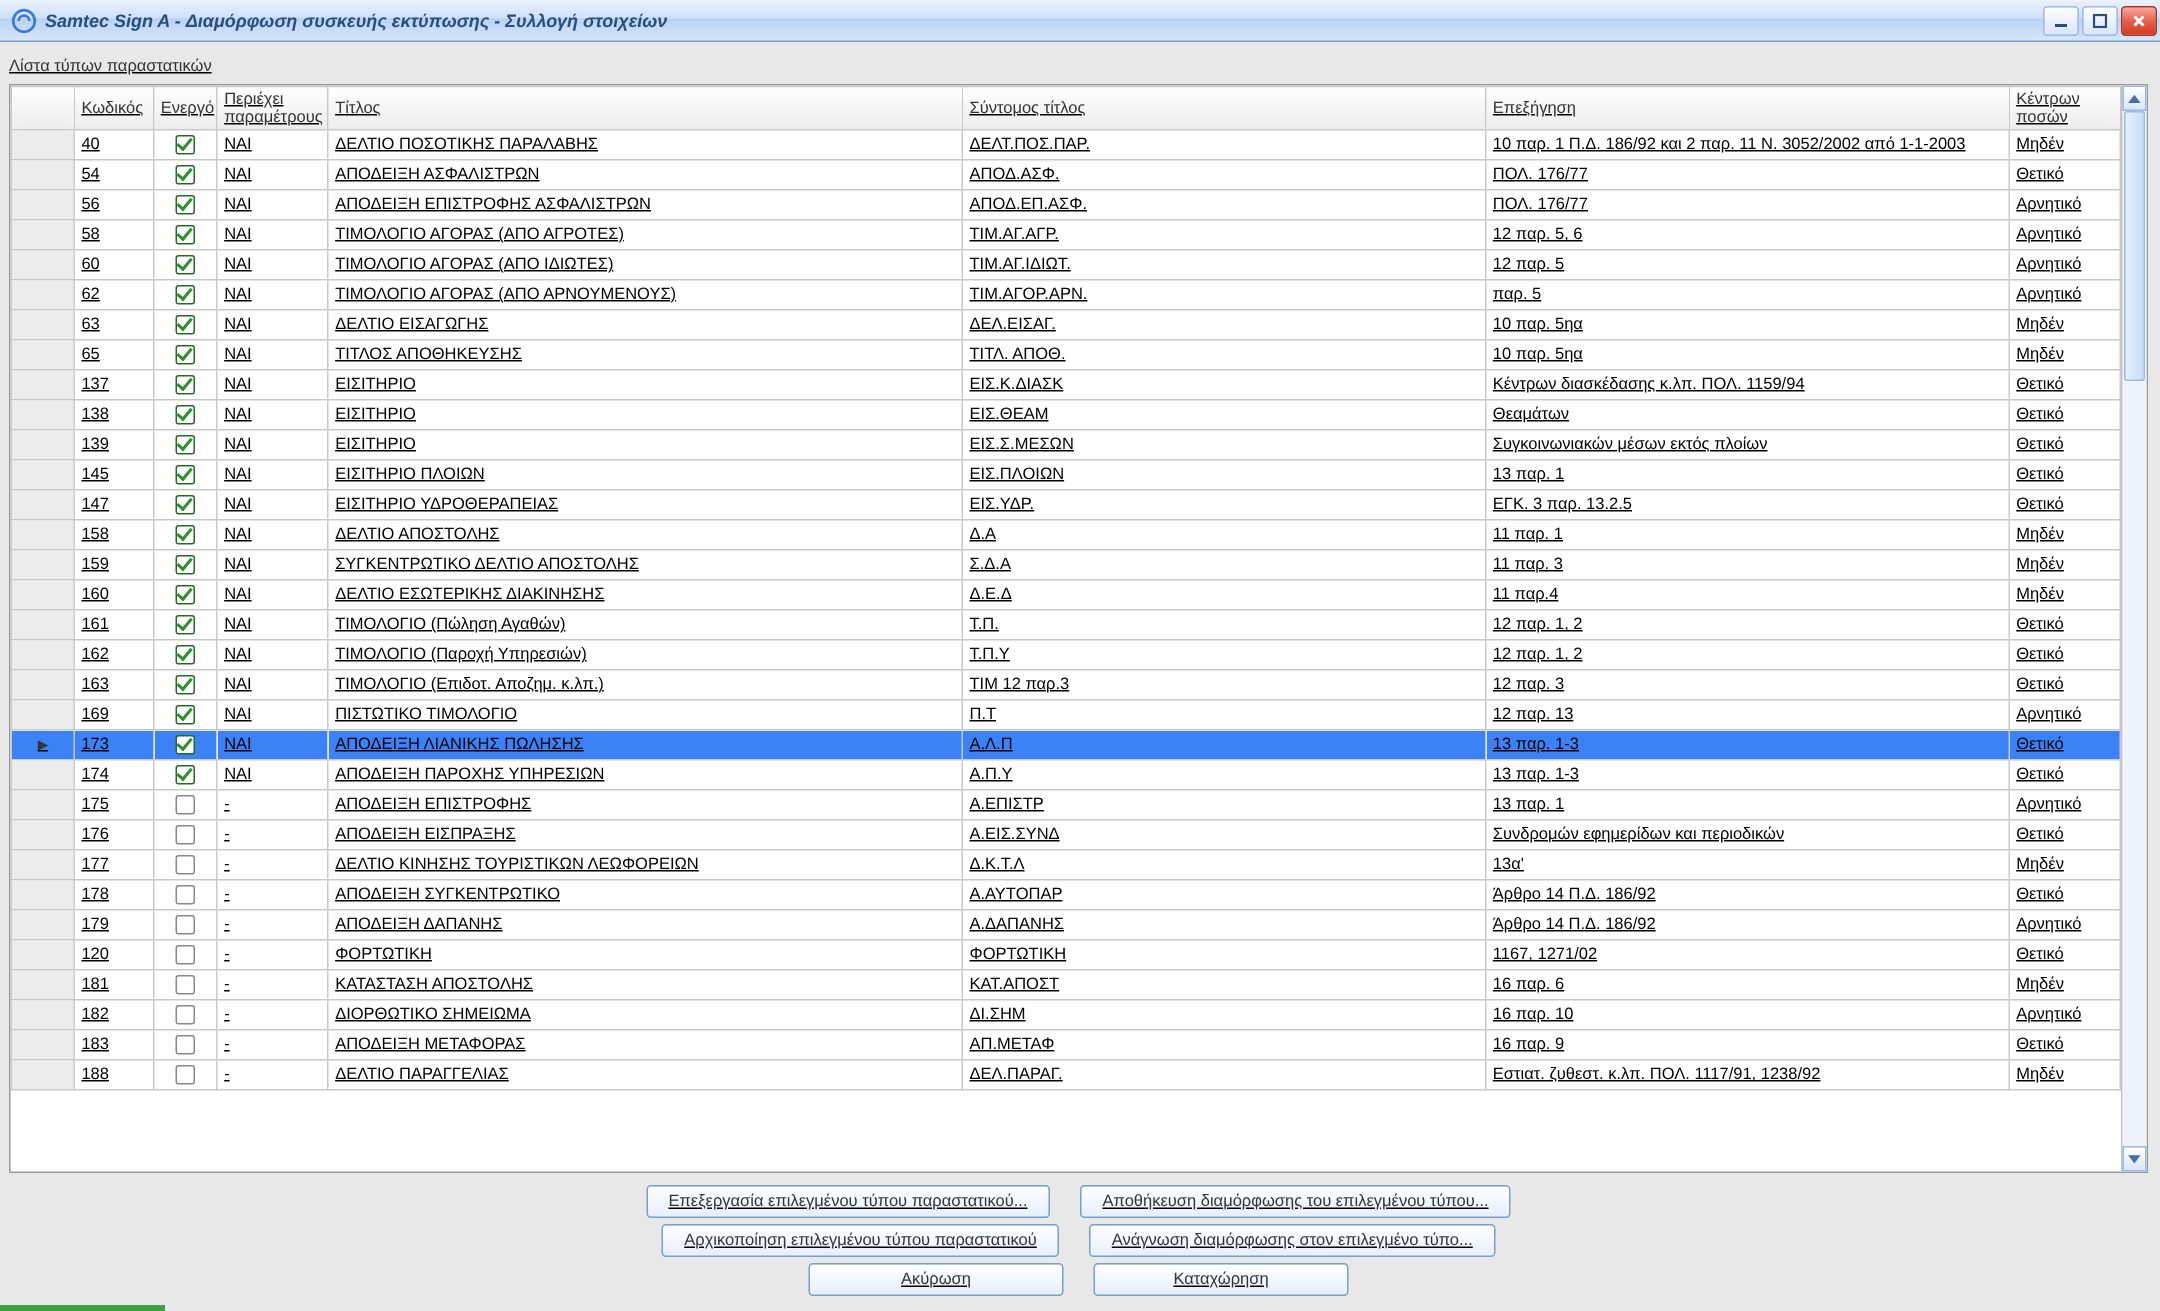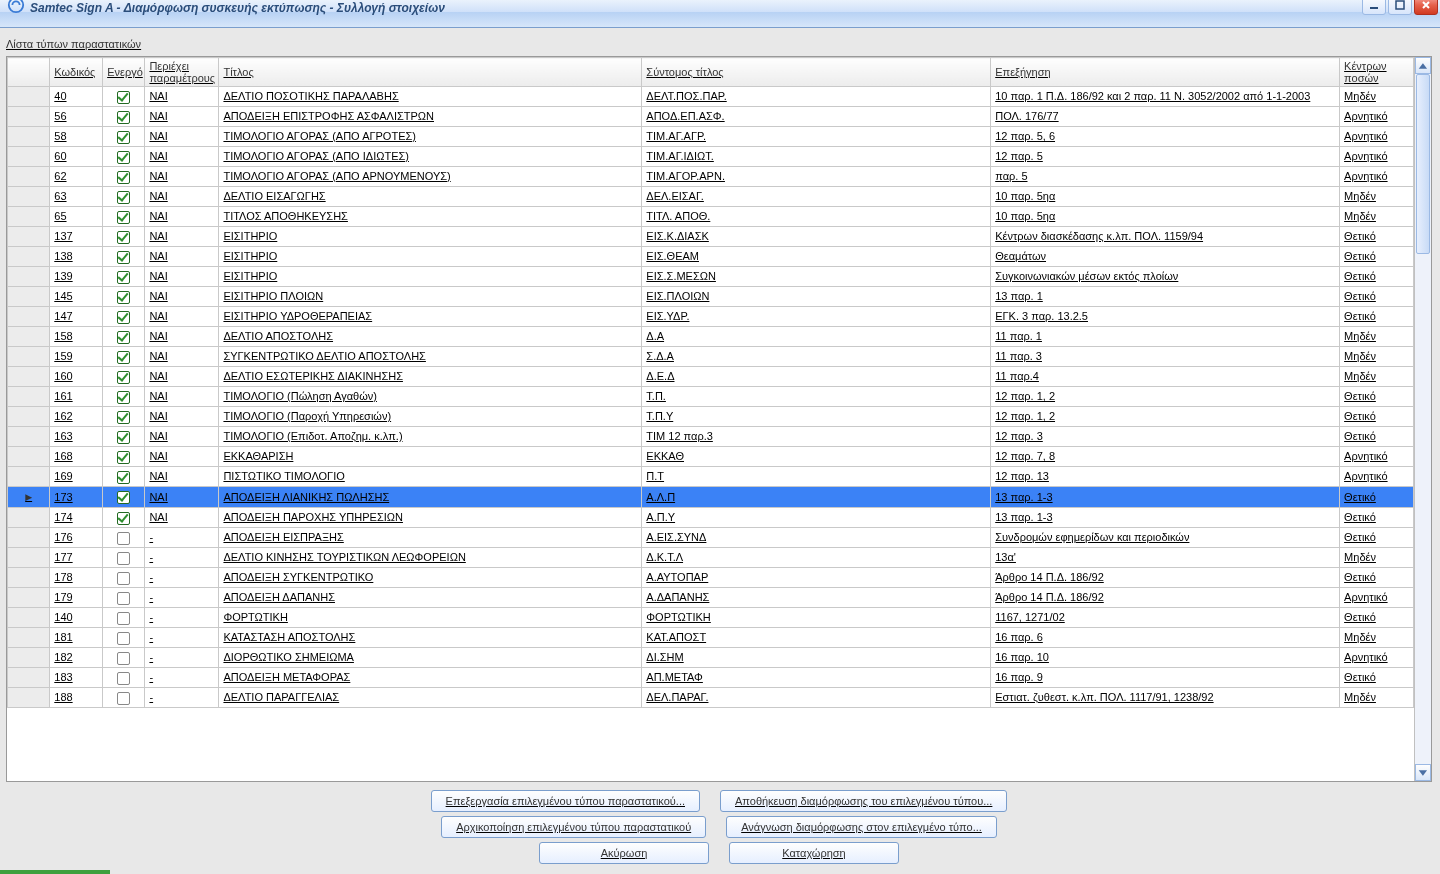--- a/index.html
+++ b/index.html
@@ -1,20 +1,20 @@
 <!DOCTYPE html>
 <html><head>
 <meta charset="utf-8">
 <style>
   * { box-sizing: border-box; margin: 0; padding: 0; }
   html, body { height: 100%; font-family: Tahoma, Arial, sans-serif; font-size: 11px; background: #e8e8e8; overflow: hidden; }
   
   .window { display: flex; flex-direction: column; height: 100%; background: #e8e8e8; }
   
-  .titlebar { display:flex; align-items:flex-end; height:28px; background: linear-gradient(to bottom,#eaf2fc 0%,#cfe0f9 45%,#b8d2f4 46%,#d6e6fa 100%); border-bottom:1px solid #7a9ecd; padding:12px 2px; }
+  .titlebar { display:flex; align-items:center; height:28px; background: linear-gradient(to bottom,#eaf2fc 0%,#cfe0f9 45%,#b8d2f4 46%,#d6e6fa 100%); border-bottom:1px solid #7a9ecd; padding:0 2px; }
   .titlebar .logo { width:20px; height:20px; margin:0 4px; display:flex; align-items:center; justify-content:center; }
   .titlebar .logo svg { width:18px; height:18px; }
   .titlebar .title { flex:1; color:#2a4d7a; font-weight:bold; font-style:italic; font-size:12px; }
   .titlebar .winbtns { display:flex; gap:2px; }
   .winbtn { width:24px; height:20px; border:1px solid #9bb9e4; border-radius:3px; display:flex; align-items:center; justify-content:center; background:linear-gradient(to bottom,#fefefe,#d7e5fb); cursor:pointer; }
   .winbtn.close { background:linear-gradient(to bottom,#f8a8a0,#e6614c,#d13a22); border-color:#b03020; color:#fff; }
   .winbtn svg { width:10px; height:10px; }
   
   .content { flex:1; padding:10px 8px 8px 6px; display:flex; flex-direction:column; overflow:hidden;text-decoration:underline; }
   .list-label { margin-bottom:6px; color:#333; }
@@ -120,20 +120,30 @@
                 <td>40</td>
                 <td class="check"><span class="cb on"></span></td>
                 <td>ΝΑΙ</td>
                 <td>ΔΕΛΤΙΟ ΠΟΣΟΤΙΚΗΣ ΠΑΡΑΛΑΒΗΣ</td>
                 <td>ΔΕΛΤ.ΠΟΣ.ΠΑΡ.</td>
                 <td>10 παρ. 1 Π.Δ. 186/92 και 2 παρ. 11 Ν. 3052/2002 από 1-1-2003</td>
                 <td>Μηδέν</td>
               </tr>
               <tr>
                 <td class="rowsel"></td>
+                <td>54</td>
+                <td class="check"><span class="cb on"></span></td>
+                <td>ΝΑΙ</td>
+                <td>ΑΠΟΔΕΙΞΗ ΑΣΦΑΛΙΣΤΡΩΝ</td>
+                <td>ΑΠΟΔ.ΑΣΦ.</td>
+                <td>ΠΟΛ. 176/77</td>
+                <td>Θετικό</td>
+              </tr>
+              <tr>
+                <td class="rowsel"></td>
                 <td>56</td>
                 <td class="check"><span class="cb on"></span></td>
                 <td>ΝΑΙ</td>
                 <td>ΑΠΟΔΕΙΞΗ ΕΠΙΣΤΡΟΦΗΣ ΑΣΦΑΛΙΣΤΡΩΝ</td>
                 <td>ΑΠΟΔ.ΕΠ.ΑΣΦ.</td>
                 <td>ΠΟΛ. 176/77</td>
                 <td>Αρνητικό</td>
               </tr>
               <tr>
                 <td class="rowsel"></td>
@@ -290,30 +300,20 @@
                 <td>163</td>
                 <td class="check"><span class="cb on"></span></td>
                 <td>ΝΑΙ</td>
                 <td>ΤΙΜΟΛΟΓΙΟ (Επιδοτ. Αποζημ. κ.λπ.)</td>
                 <td>ΤΙΜ 12 παρ.3</td>
                 <td>12 παρ. 3</td>
                 <td>Θετικό</td>
               </tr>
               <tr>
                 <td class="rowsel"></td>
-                <td>168</td>
-                <td class="check"><span class="cb on"></span></td>
-                <td>ΝΑΙ</td>
-                <td>ΕΚΚΑΘΑΡΙΣΗ</td>
-                <td>ΕΚΚΑΘ</td>
-                <td>12 παρ. 7, 8</td>
-                <td>Αρνητικό</td>
-              </tr>
-              <tr>
-                <td class="rowsel"></td>
                 <td>169</td>
                 <td class="check"><span class="cb on"></span></td>
                 <td>ΝΑΙ</td>
                 <td>ΠΙΣΤΩΤΙΚΟ ΤΙΜΟΛΟΓΙΟ</td>
                 <td>Π.Τ</td>
                 <td>12 παρ. 13</td>
                 <td>Αρνητικό</td>
               </tr>
               <tr class="selected">
                 <td class="rowsel"></td>
@@ -330,20 +330,30 @@
                 <td>174</td>
                 <td class="check"><span class="cb on"></span></td>
                 <td>ΝΑΙ</td>
                 <td>ΑΠΟΔΕΙΞΗ ΠΑΡΟΧΗΣ ΥΠΗΡΕΣΙΩΝ</td>
                 <td>Α.Π.Υ</td>
                 <td>13 παρ. 1-3</td>
                 <td>Θετικό</td>
               </tr>
               <tr>
                 <td class="rowsel"></td>
+                <td>175</td>
+                <td class="check"><span class="cb off"></span></td>
+                <td>-</td>
+                <td>ΑΠΟΔΕΙΞΗ ΕΠΙΣΤΡΟΦΗΣ</td>
+                <td>Α.ΕΠΙΣΤΡ</td>
+                <td>13 παρ. 1</td>
+                <td>Αρνητικό</td>
+              </tr>
+              <tr>
+                <td class="rowsel"></td>
                 <td>176</td>
                 <td class="check"><span class="cb off"></span></td>
                 <td>-</td>
                 <td>ΑΠΟΔΕΙΞΗ ΕΙΣΠΡΑΞΗΣ</td>
                 <td>Α.ΕΙΣ.ΣΥΝΔ</td>
                 <td>Συνδρομών εφημερίδων και περιοδικών</td>
                 <td>Θετικό</td>
               </tr>
               <tr>
                 <td class="rowsel"></td>
@@ -370,21 +380,21 @@
                 <td>179</td>
                 <td class="check"><span class="cb off"></span></td>
                 <td>-</td>
                 <td>ΑΠΟΔΕΙΞΗ ΔΑΠΑΝΗΣ</td>
                 <td>Α.ΔΑΠΑΝΗΣ</td>
                 <td>Άρθρο 14 Π.Δ. 186/92</td>
                 <td>Αρνητικό</td>
               </tr>
               <tr>
                 <td class="rowsel"></td>
-                <td>140</td>
+                <td>120</td>
                 <td class="check"><span class="cb off"></span></td>
                 <td>-</td>
                 <td>ΦΟΡΤΩΤΙΚΗ</td>
                 <td>ΦΟΡΤΩΤΙΚΗ</td>
                 <td>1167, 1271/02</td>
                 <td>Θετικό</td>
               </tr>
               <tr>
                 <td class="rowsel"></td>
                 <td>181</td>

